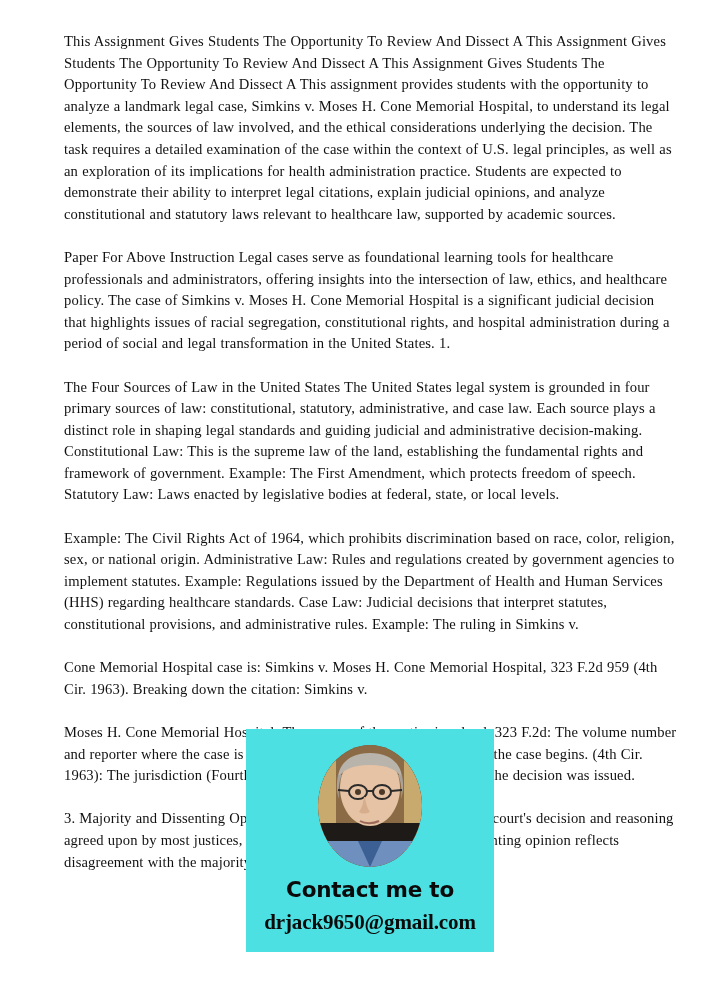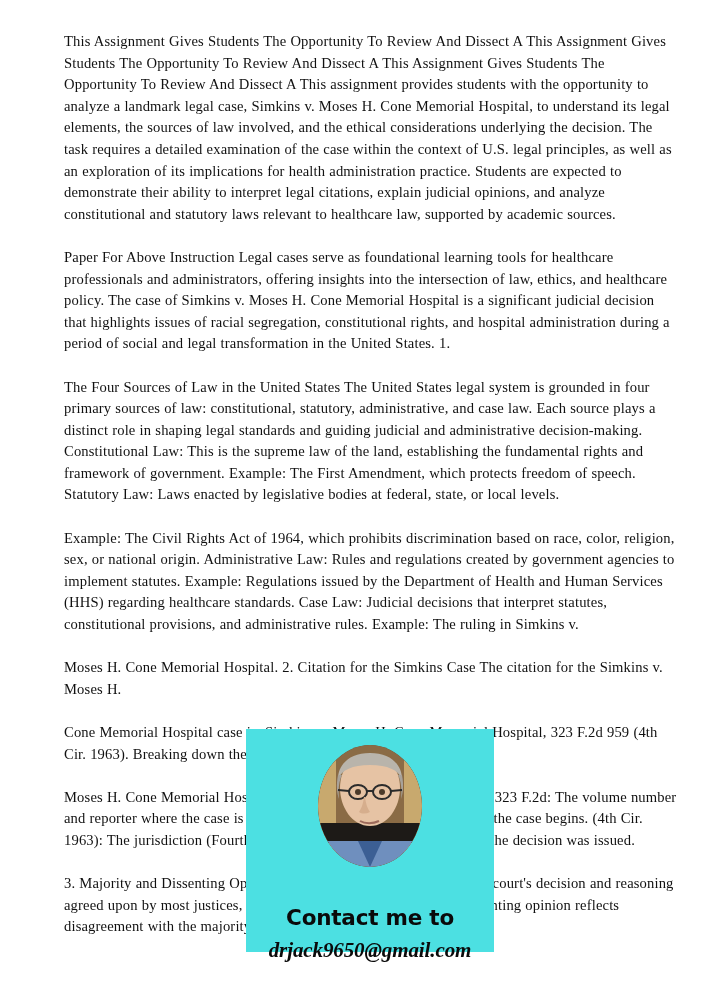--- a/index.html
+++ b/index.html
@@ -51,21 +51,20 @@
     position: absolute;
     left: 230px;
     top: 729px;
     width: 248px;
     height: 223px;
     background: #4ce0e2;
     z-index: 50;
     display: flex;
     flex-direction: column;
     align-items: center;
-    gap: 28px;
   }
 
   #contact-photo {
     width: 104px;
     height: 122px;
     margin-top: 16px;
     border-radius: 50%;
     overflow: hidden;
     position: relative;
     flex: none;
@@ -90,34 +89,32 @@
   #contact-email {
     display: block;
     margin-top: 7px;
     font-family: "Liberation Serif", "DejaVu Serif", serif;
     font-size: 21px;
     font-weight: bold;
     line-height: 25px;
     color: #0a0a0a;
     text-align: center;
     letter-spacing: -0.005em;
-    font-style: italic;
   }
 </style>
 </head>
 <body>
 
 <div id="page">
 
   <div id="doc-body">
     <p class="para">This Assignment Gives Students The Opportunity To Review And Dissect A This Assignment Gives Students The Opportunity To Review And Dissect A This Assignment Gives Students The Opportunity To Review And Dissect A This assignment provides students with the opportunity to analyze a landmark legal case, Simkins v. Moses H. Cone Memorial Hospital, to understand its legal elements, the sources of law involved, and the ethical considerations underlying the decision. The task requires a detailed examination of the case within the context of U.S. legal principles, as well as an exploration of its implications for health administration practice. Students are expected to demonstrate their ability to interpret legal citations, explain judicial opinions, and analyze constitutional and statutory laws relevant to healthcare law, supported by academic sources.</p>
     <p class="para">Paper For Above Instruction Legal cases serve as foundational learning tools for healthcare professionals and administrators, offering insights into the intersection of law, ethics, and healthcare policy. The case of Simkins v. Moses H. Cone Memorial Hospital is a significant judicial decision that highlights issues of racial segregation, constitutional rights, and hospital administration during a period of social and legal transformation in the United States. 1.</p>
     <p class="para">The Four Sources of Law in the United States The United States legal system is grounded in four primary sources of law: constitutional, statutory, administrative, and case law. Each source plays a distinct role in shaping legal standards and guiding judicial and administrative decision-making. Constitutional Law: This is the supreme law of the land, establishing the fundamental rights and framework of government. Example: The First Amendment, which protects freedom of speech. Statutory Law: Laws enacted by legislative bodies at federal, state, or local levels.</p>
     <p class="para">Example: The Civil Rights Act of 1964, which prohibits discrimination based on race, color, religion, sex, or national origin. Administrative Law: Rules and regulations created by government agencies to implement statutes. Example: Regulations issued by the Department of Health and Human Services (HHS) regarding healthcare standards. Case Law: Judicial decisions that interpret statutes, constitutional provisions, and administrative rules. Example: The ruling in Simkins v.</p>
-    <p class="para">Moses H. Cone Memorial Hospital. 2. Citation for the Simkins Case The citation for the Simkins v. Moses H.</p>
     <p class="para">Cone Memorial Hospital case is: Simkins v. Moses H. Cone Memorial Hospital, 323 F.2d 959 (4th Cir. 1963). Breaking down the citation: Simkins v.</p>
     <p class="para">Moses H. Cone Memorial Hospital: The names of the parties involved. 323 F.2d: The volume number and reporter where the case is published. 959: The page number where the case begins. (4th Cir. 1963): The jurisdiction (Fourth Circuit Court of Appeals) and the year the decision was issued.</p>
     <p class="para">3. Majority and Dissenting Opinions A majority opinion represents the court's decision and reasoning agreed upon by most justices, forming binding legal precedent. A dissenting opinion reflects disagreement with the majority ruling. In Simkins v. Moses H.</p>
   </div>
 
   <div id="contact-overlay">
 
     <div id="contact-photo">
       <svg viewBox="0 0 104 122" xmlns="http://www.w3.org/2000/svg" aria-hidden="true">
         <defs>

